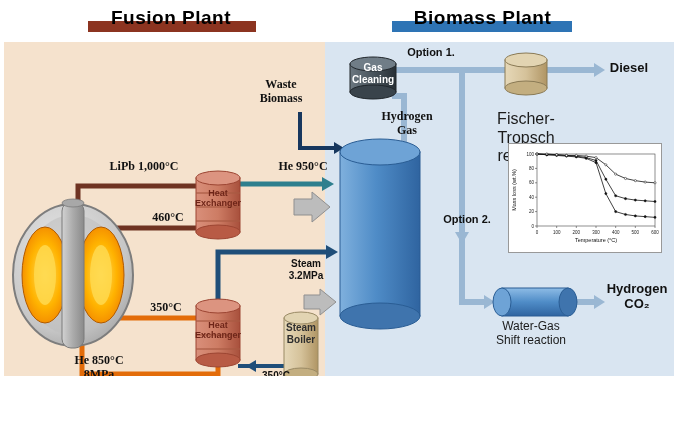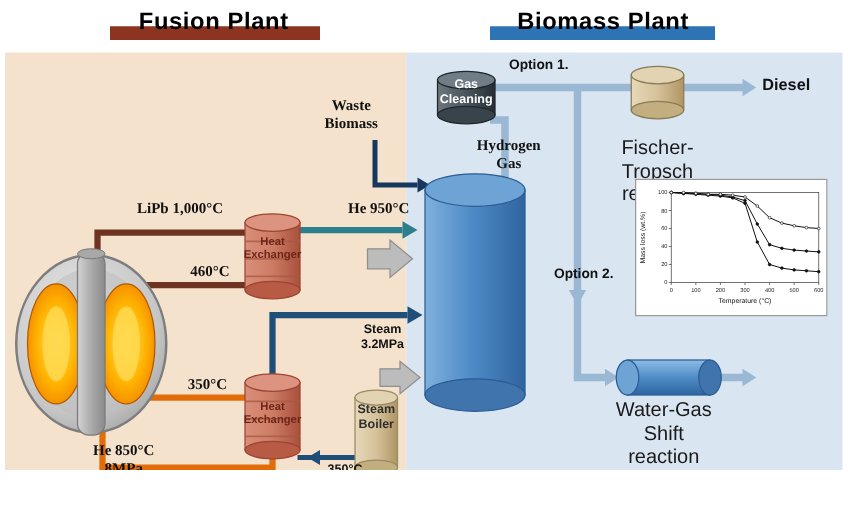--- a/index.html
+++ b/index.html
@@ -177,21 +177,22 @@
   <div class="label" style="left:194px;top:188px;width:48px;font-size:9px;color:#6e2518;">Heat Exchanger</div>
   <div class="label" style="left:194px;top:320px;width:48px;font-size:9px;color:#6e2518;">Heat Exchanger</div>
   <div class="label" style="left:279px;top:322px;width:44px;font-size:10px;color:#2e2e2e;">Steam Boiler</div>
 
   <div class="label" style="left:348px;top:62px;width:50px;font-size:10px;color:#ffffff;">Gas Cleaning</div>
   <div class="label md" style="left:372px;top:110px;width:70px;">Hydrogen Gas</div>
   <div class="label plain" style="left:404px;top:46px;width:54px;font-size:11px;">Option 1.</div>
   <div class="label plain" style="left:438px;top:194px;width:58px;font-size:11px;margin-top:19px;">Option 2.</div>
   <div class="label" style="left:480px;top:110px;width:92px;font-size:16px;font-weight:400;color:#1a1a1a;">Fischer-Tropsch reaction</div>
   <div class="label lg" style="left:600px;top:60px;width:58px;">Diesel</div>
-  <div class="label" style="left:489px;top:320px;width:84px;font-size:16px;font-weight:400;color:#1a1a1a;">Water-Gas Shift reaction</div>
+  <div class="label" style="left:489px;top:320px;width:84px;font-size:12px;font-weight:400;color:#1a1a1a;">Water-Gas Shift reaction</div>
+  <div class="label lg" style="left:598px;top:281px;width:78px;">Hydrogen CO₂</div>
 
   <div id="inset">
     <svg width="152" height="108" viewBox="0 0 152 108">
         <rect x="28" y="10" width="118" height="72" fill="#fff" stroke="#444" stroke-width="0.6"></rect>
         <line x1="28" y1="82" x2="28" y2="84" stroke="#444" stroke-width="0.6"></line>
         <text x="28" y="89.5" font-size="4.5" text-anchor="middle" fill="#222" font-family="Liberation Sans, sans-serif">0</text>
         <line x1="47.666666666666664" y1="82" x2="47.666666666666664" y2="84" stroke="#444" stroke-width="0.6"></line>
         <text x="47.666666666666664" y="89.5" font-size="4.5" text-anchor="middle" fill="#222" font-family="Liberation Sans, sans-serif">100</text>
         <line x1="67.33333333333333" y1="82" x2="67.33333333333333" y2="84" stroke="#444" stroke-width="0.6"></line>
         <text x="67.33333333333333" y="89.5" font-size="4.5" text-anchor="middle" fill="#222" font-family="Liberation Sans, sans-serif">200</text>

